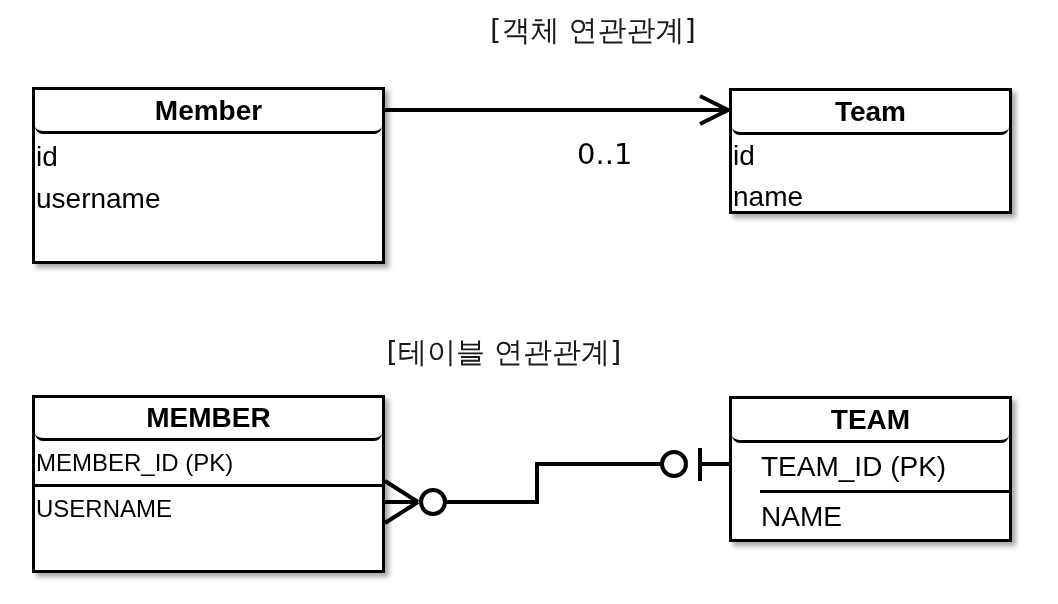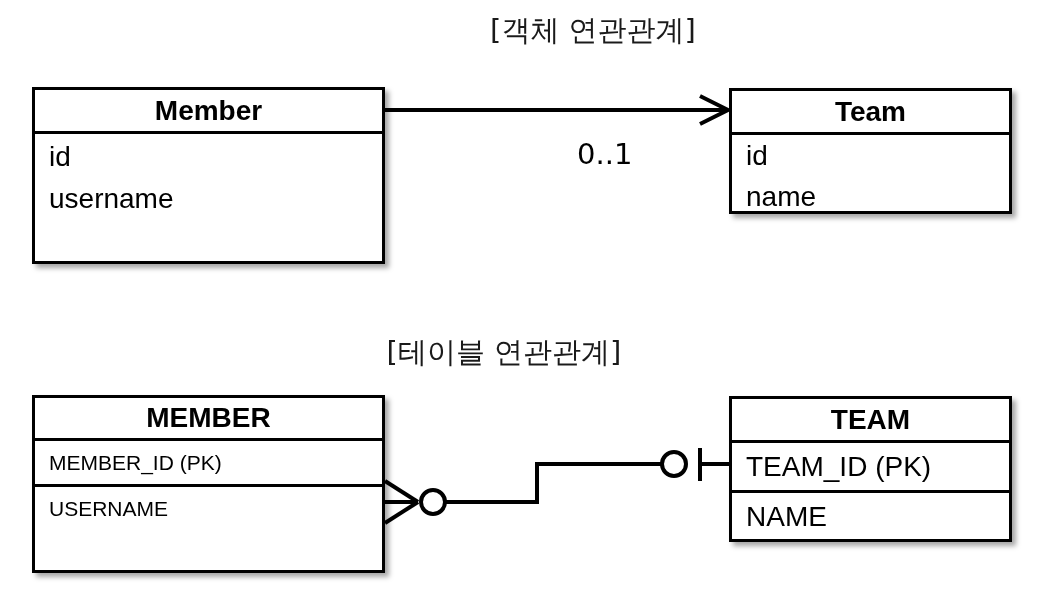--- a/index.html
+++ b/index.html
@@ -43,24 +43,25 @@
     box-shadow: 4px 4px 5px rgba(0,0,0,0.35);
     z-index: 3;
   }
   .box .hdr {
     text-align: center;
     font-weight: bold;
     border-bottom: 3px solid #000000;
     box-sizing: border-box;
     white-space: nowrap;
     overflow: hidden;
+    border-radius: 8px;
   }
   .box .sec {
     box-sizing: border-box;
-    padding-left: 14px;
+    padding-left: 1px;
   }
   .box .sec + .sec {
     border-top: 3px solid #000000;
   }
   .box .attr {
     white-space: nowrap;
     overflow: hidden;
   }
   .attr.bold { font-weight: bold; }
 
@@ -94,29 +95,29 @@
   #label-multiplicity { left: 577px; top: 140px; }
 
   
   #box-member-table {
     left: 32px; top: 395px; width: 353px; height: 178px;
   }
   #box-member-table .hdr {
     height: 43px; line-height: 40px; font-size: 28px;
   }
   #box-member-table .sec { padding-top: 0px; }
-  #box-member-table .attr { font-size: 21px; line-height: 43px; }
+  #box-member-table .attr { font-size: 24px; line-height: 43px; }
 
   #box-team-table {
     left: 729px; top: 396px; width: 283px; height: 146px;
   }
   #box-team-table .hdr {
     height: 44px; line-height: 41px; font-size: 28px;
   }
-  #box-team-table .sec { padding-top: 0px; }
+  #box-team-table .sec { padding-top: 0px; margin-left: 28px; }
   #box-team-table .attr { font-size: 28px; line-height: 47px; }
 
   svg.connector {
     position: absolute;
     left: 0; top: 0;
     width: 1058px; height: 604px;
     overflow: visible;
     pointer-events: none;
     z-index: 1;
   }

